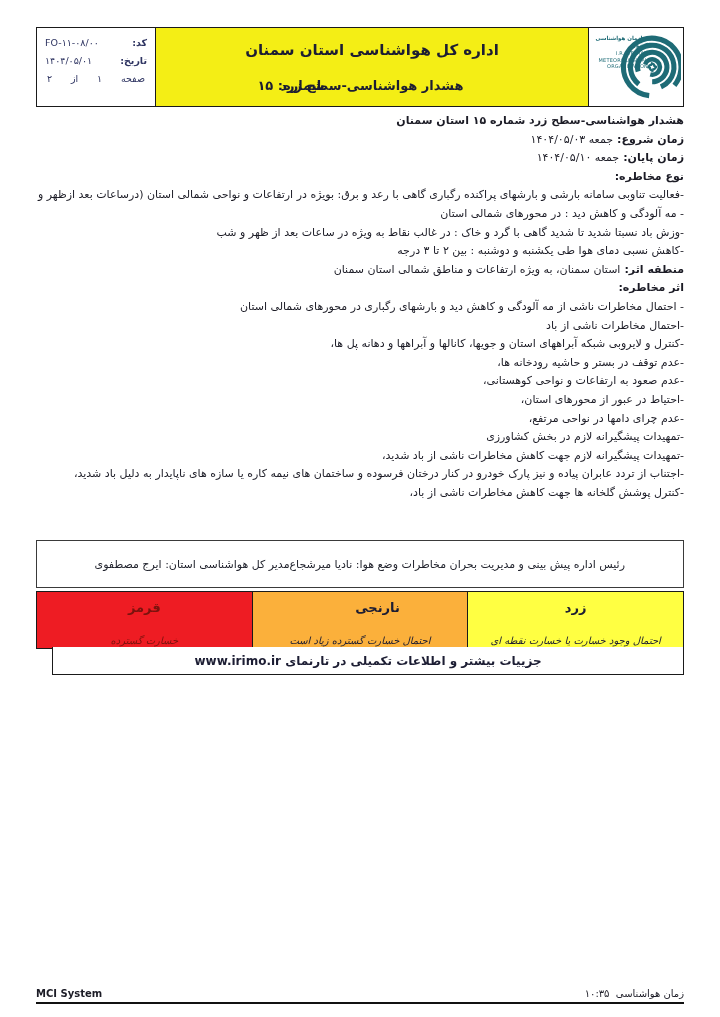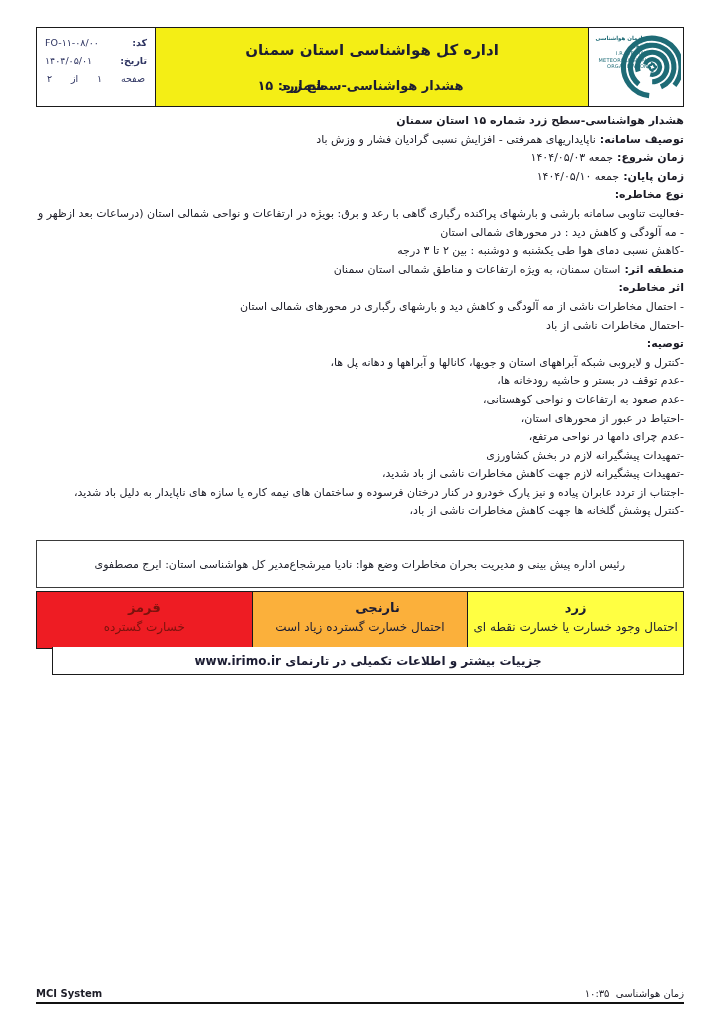--- a/index.html
+++ b/index.html
@@ -31,21 +31,21 @@
 
   
   .sig-box{position:absolute;top:540px;left:36px;right:36px;height:46px;border:1px solid #3a3a3a;display:flex;direction:rtl;align-items:center;justify-content:space-between;padding:0 58px 0 92px;font-size:11px;color:#22242e;background:#fff;}
   .sig-item{white-space:nowrap;}
 
   
   .levels{position:absolute;top:591px;left:36px;right:36px;height:56px;display:flex;direction:rtl;border:1px solid #1a1a1a;border-bottom:1px solid #1a1a1a;}
   .level{flex:1;text-align:center;padding-top:8px;border-left:1px solid #1a1a1a;}
   .level:last-child{border-left:none;}
   .level .nm{font-weight:bold;font-size:13px;}
-  .level .ds{font-size:12px;margin-top:5px;}
+  .level .ds{font-size:10px;margin-top:20px;font-style:italic;}
 
   .website-row{position:absolute;top:647px;left:52px;right:36px;height:27px;border:1px solid #1a1a1a;border-top:none;display:flex;align-items:center;justify-content:center;direction:rtl;font-weight:bold;font-size:12px;color:#1c1d33;background:#fff;}
 
   
   .footer{position:absolute;top:988px;left:36px;right:36px;border-bottom:2px solid #111;padding-bottom:3px;display:flex;justify-content:space-between;align-items:flex-end;font-size:10px;color:#1c1c26;}
   .footer .mci{font-weight:bold;font-family:"DejaVu Sans",sans-serif;}
   .footer .upd{direction:rtl;}
 </style>
 </head>
 <body>
@@ -99,36 +99,35 @@
         <span>۱</span>
         <span>از</span>
         <span>۲</span>
       </div>
     </div>
   </div>
 
   <div class="doc-body">
     <div class="line tline">هشدار هواشناسی-سطح زرد شماره ۱۵ استان سمنان</div>
 
-    <div class="line"><b>توصیف سامانه:</b><span>ناپایداریهای همرفتی - افزایش نسبی گرادیان فشار و وزش باد</span></div>
     <div class="line"><b>زمان شروع:</b><span>جمعه ۱۴۰۴/۰۵/۰۳</span></div>
     <div class="line"><b>زمان پایان:</b><span>جمعه ۱۴۰۴/۰۵/۱۰</span></div>
 
     <div class="line tline">نوع مخاطره:</div>
     <div class="line">-فعالیت تناوبی سامانه بارشی و بارشهای پراکنده رگباری گاهی با رعد و برق: بویژه در ارتفاعات و نواحی شمالی استان (درساعات بعد ازظهر و شب)</div>
     <div class="line">- مه آلودگی و کاهش دید : در محورهای شمالی استان</div>
+    <div class="line">-وزش باد نسبتا شدید تا شدید گاهی با گرد و خاک : در غالب نقاط به ویژه در ساعات بعد از ظهر و شب</div>
     <div class="line">-کاهش نسبی دمای هوا طی یکشنبه و دوشنبه : بین ۲ تا ۳ درجه</div>
 
     <div class="line"><b>منطقه اثر:</b><span>استان سمنان، به ویژه ارتفاعات و مناطق شمالی استان سمنان</span></div>
 
     <div class="line tline">اثر مخاطره:</div>
     <div class="line">- احتمال مخاطرات ناشی از مه آلودگی و کاهش دید و بارشهای رگباری در محورهای شمالی استان</div>
     <div class="line">-احتمال مخاطرات ناشی از باد</div>
 
-    <div class="line tline">توصیه:</div>
     <div class="line">-کنترل و لایروبی شبکه آبراههای استان و جویها، کانالها و آبراهها و دهانه پل ها،</div>
     <div class="line">-عدم توقف در بستر و حاشیه رودخانه ها،</div>
     <div class="line">-عدم صعود به ارتفاعات و نواحی کوهستانی،</div>
     <div class="line">-احتیاط در عبور از محورهای استان،</div>
     <div class="line">-عدم چرای دامها در نواحی مرتفع،</div>
     <div class="line">-تمهیدات پیشگیرانه لازم در بخش کشاورزی</div>
     <div class="line">-تمهیدات پیشگیرانه لازم جهت کاهش مخاطرات ناشی از باد شدید،</div>
     <div class="line">-اجتناب از تردد عابران پیاده و نیز پارک خودرو در کنار درختان فرسوده و ساختمان های نیمه کاره یا سازه های ناپایدار به دلیل باد شدید،</div>
     <div class="line">-کنترل پوشش گلخانه ها جهت کاهش مخاطرات ناشی از باد،</div>
   </div>

